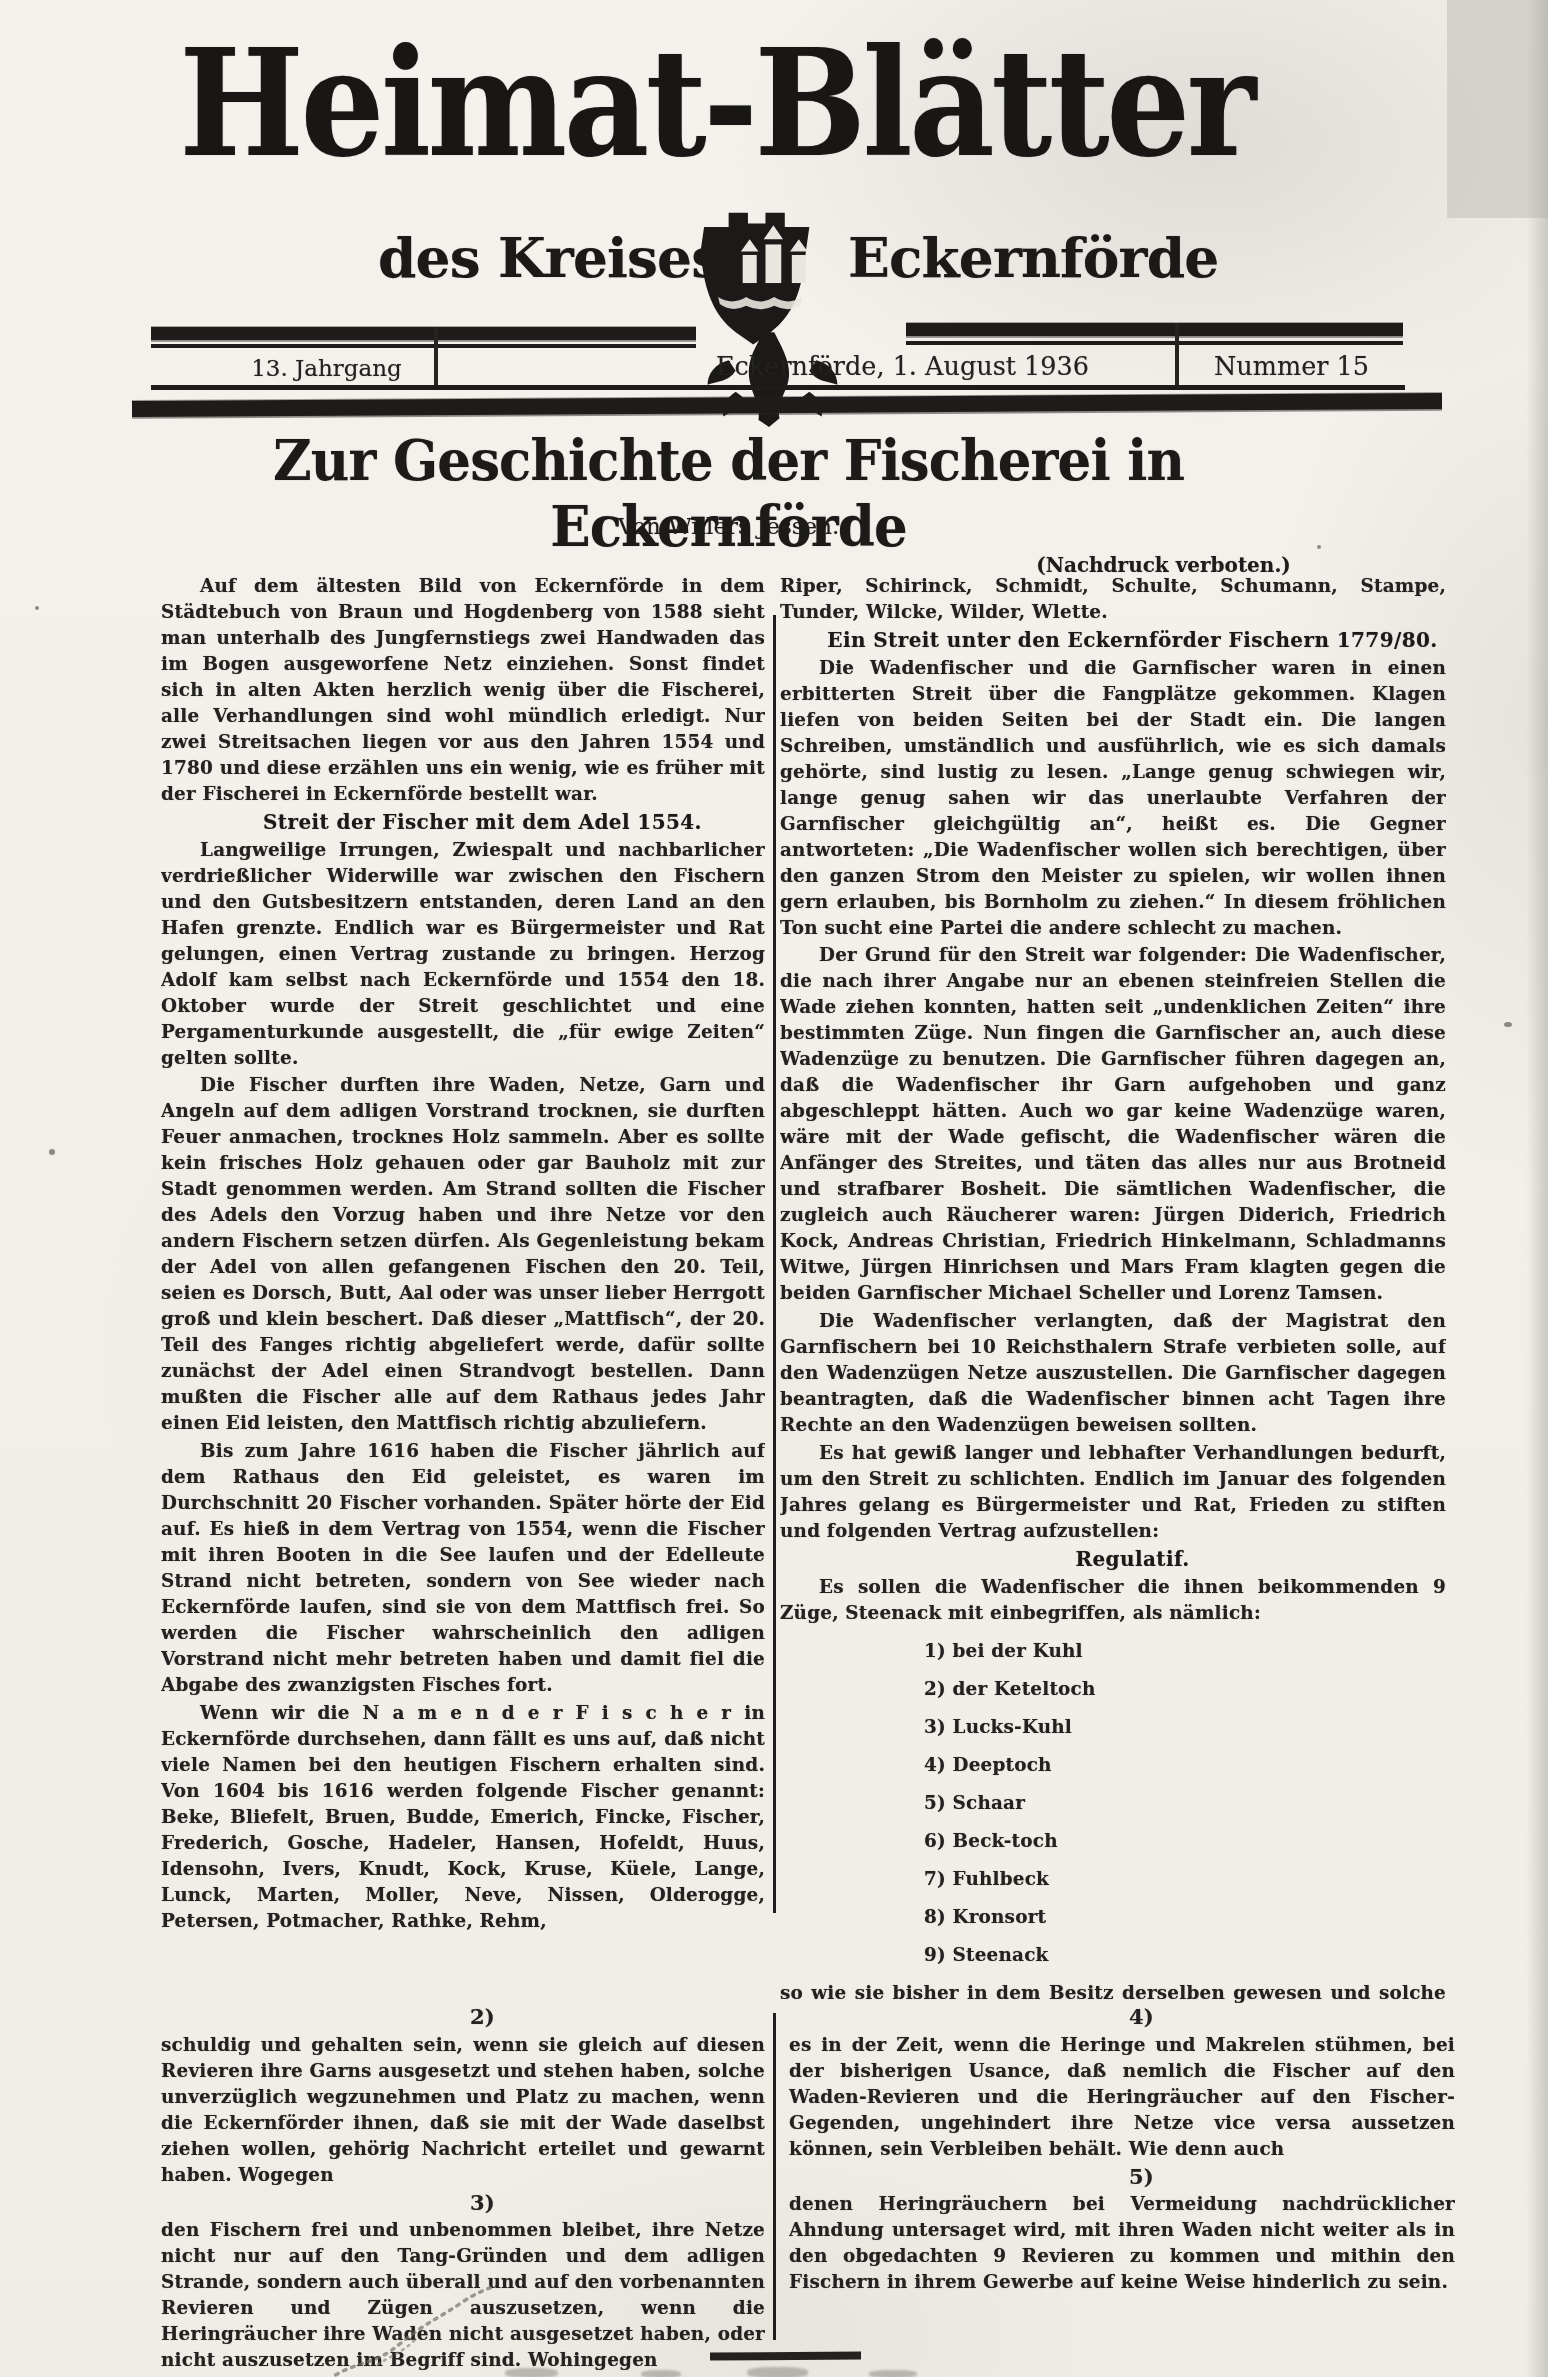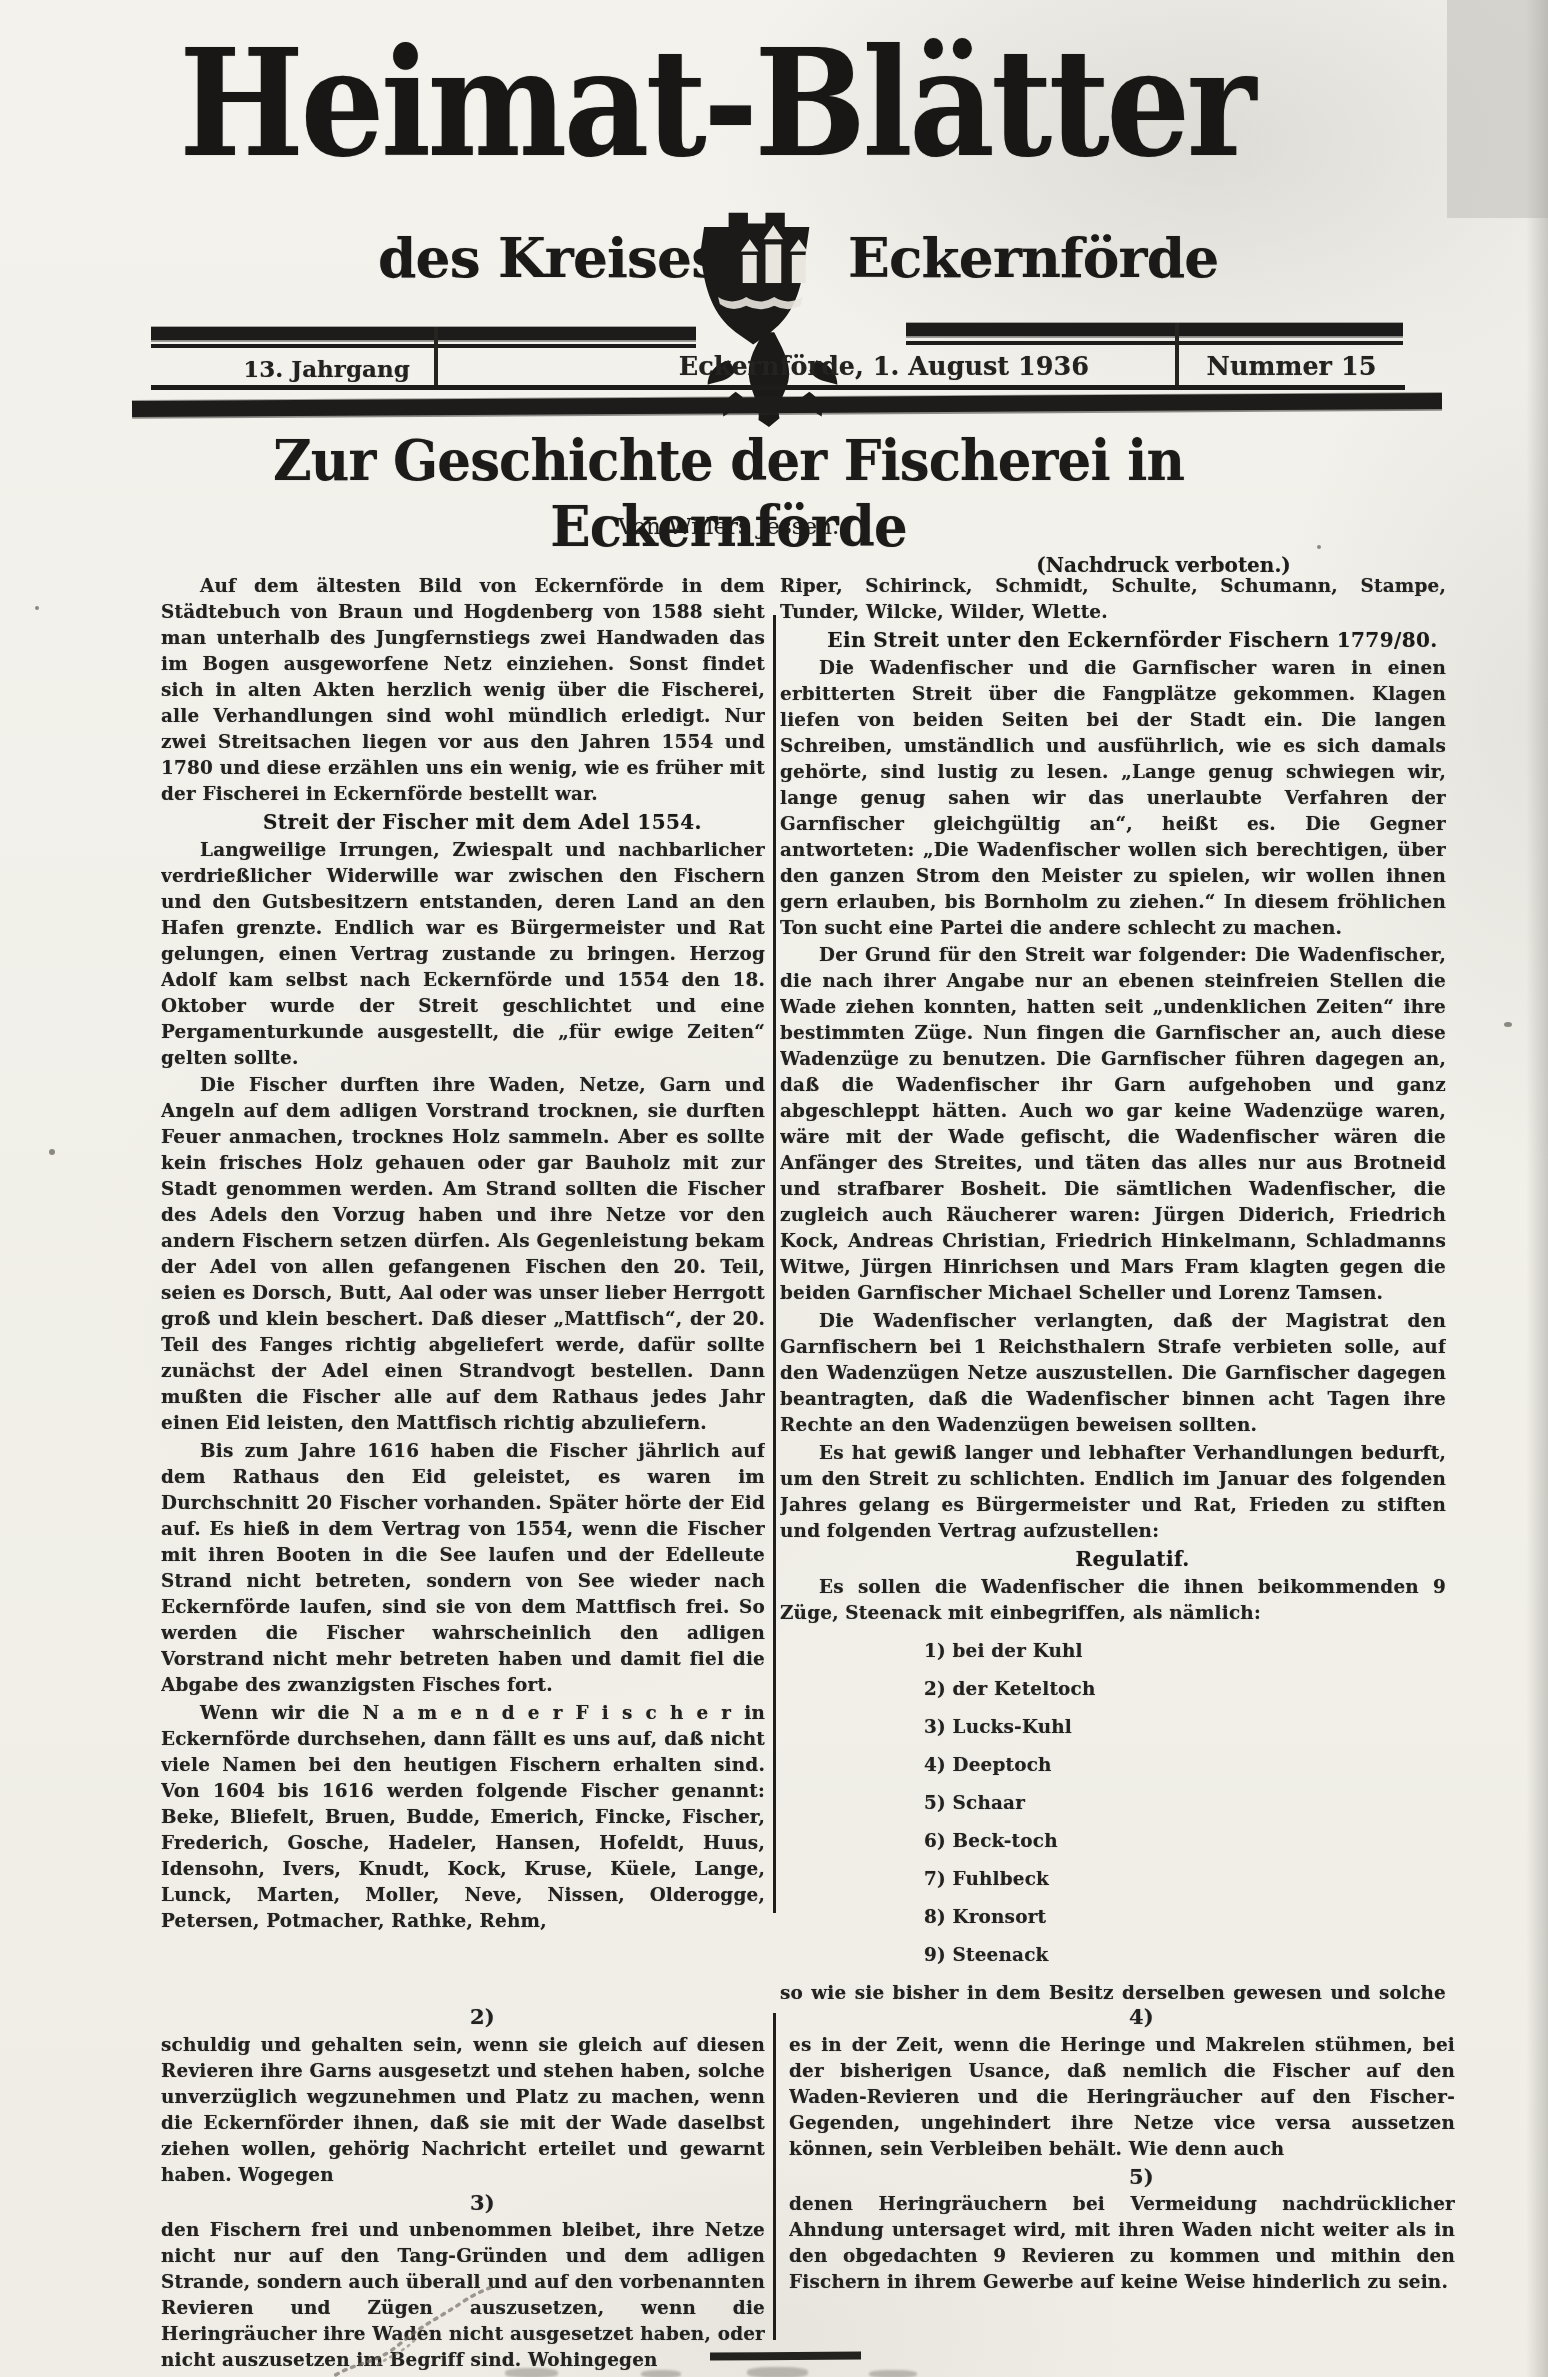--- a/index.html
+++ b/index.html
@@ -17,21 +17,21 @@
   .abs{position:absolute;}
   .ink{text-shadow:0 0 0.9px rgba(25,24,22,.45);}
   
   .masthead{left:97px;top:30px;width:1238px;text-align:center;
     font-size:132px;font-weight:bold;letter-spacing:-3.5px;line-height:1;
     transform:scaleY(1.12);transform-origin:top center;color:#181715;}
   .subtitle{font-size:55px;font-weight:bold;letter-spacing:-0.9px;color:#1b1a18;line-height:1;}
   
   .bar{background:#1d1c1a;}
   .rough{box-shadow:0 1.8px 0 rgba(40,38,35,.5), 0 -0.9px 0 rgba(40,38,35,.4);}
-  .infotext{font-weight:bold;font-size:24px;color:#242220;}
+  .infotext{font-weight:normal;font-size:24px;color:#242220;}
   
   .arttitle{left:105px;top:427px;width:1247px;text-align:center;
     font-size:53px;font-weight:bold;letter-spacing:-0.9px;color:#1c1b19;
     transform:scaleY(1.06);transform-origin:top center;}
   .byline{left:105px;top:513px;width:1247px;text-align:center;font-size:23px;font-weight:normal;}
   .notice{left:1036px;top:553px;width:255px;text-align:center;font-size:20px;font-weight:bold;}
   
   .col{font-size:18.4px;line-height:26px;text-align:justify;font-weight:bold;
        letter-spacing:0.2px;color:#232220;overflow:hidden;}
   .col p{margin:0 0 1.8px 0;text-indent:39px;}
@@ -112,21 +112,21 @@
     <p>Die Fischer durften ihre Waden, Netze, Garn und Angeln auf dem adligen Vorstrand trocknen, sie durften Feuer anmachen, trocknes Holz sammeln. Aber es sollte kein frisches Holz gehauen oder gar Bauholz mit zur Stadt genommen werden. Am Strand sollten die Fischer des Adels den Vorzug haben und ihre Netze vor den andern Fischern setzen dürfen. Als Gegenleistung bekam der Adel von allen gefangenen Fischen den 20. Teil, seien es Dorsch, Butt, Aal oder was unser lieber Herrgott groß und klein beschert. Daß dieser „Mattfisch“, der 20. Teil des Fanges richtig abgeliefert werde, dafür sollte zunächst der Adel einen Strandvogt bestellen. Dann mußten die Fischer alle auf dem Rathaus jedes Jahr einen Eid leisten, den Mattfisch richtig abzuliefern.</p>
     <p>Bis zum Jahre 1616 haben die Fischer jährlich auf dem Rathaus den Eid geleistet, es waren im Durchschnitt 20 Fischer vorhanden. Später hörte der Eid auf. Es hieß in dem Vertrag von 1554, wenn die Fischer mit ihren Booten in die See laufen und der Edelleute Strand nicht betreten, sondern von See wieder nach Eckernförde laufen, sind sie von dem Mattfisch frei. So werden die Fischer wahrscheinlich den adligen Vorstrand nicht mehr betreten haben und damit fiel die Abgabe des zwanzigsten Fisches fort.</p>
     <p>Wenn wir die N a m e n   d e r   F i s c h e r   in Eckernförde durchsehen, dann fällt es uns auf, daß nicht viele Namen bei den heutigen Fischern erhalten sind. Von 1604 bis 1616 werden folgende Fischer genannt: Beke, Bliefelt, Bruen, Budde, Emerich, Fincke, Fischer, Frederich, Gosche, Hadeler, Hansen, Hofeldt, Huus, Idensohn, Ivers, Knudt, Kock, Kruse, Küele, Lange, Lunck, Marten, Moller, Neve, Nissen, Olderogge, Petersen, Potmacher, Rathke, Rehm,</p>
   </div>
 
   <div class="abs col ink" style="left:780px;top:573px;width:666px;height:1430px;">
     <p class="noindent">Riper, Schirinck, Schmidt, Schulte, Schumann, Stampe, Tunder, Wilcke, Wilder, Wlette.</p>
     <p class="colhead">Ein Streit unter den Eckernförder Fischern 1779/80.</p>
     <p>Die Wadenfischer und die Garnfischer waren in einen erbitterten Streit über die Fangplätze gekommen. Klagen liefen von beiden Seiten bei der Stadt ein. Die langen Schreiben, umständlich und ausführlich, wie es sich damals gehörte, sind lustig zu lesen. „Lange genug schwiegen wir, lange genug sahen wir das unerlaubte Verfahren der Garnfischer gleichgültig an“, heißt es. Die Gegner antworteten: „Die Wadenfischer wollen sich berechtigen, über den ganzen Strom den Meister zu spielen, wir wollen ihnen gern erlauben, bis Bornholm zu ziehen.“ In diesem fröhlichen Ton sucht eine Partei die andere schlecht zu machen.</p>
     <p>Der Grund für den Streit war folgender: Die Wadenfischer, die nach ihrer Angabe nur an ebenen steinfreien Stellen die Wade ziehen konnten, hatten seit „undenklichen Zeiten“ ihre bestimmten Züge. Nun fingen die Garnfischer an, auch diese Wadenzüge zu benutzen. Die Garnfischer führen dagegen an, daß die Wadenfischer ihr Garn aufgehoben und ganz abgeschleppt hätten. Auch wo gar keine Wadenzüge waren, wäre mit der Wade gefischt, die Wadenfischer wären die Anfänger des Streites, und täten das alles nur aus Brotneid und strafbarer Bosheit. Die sämtlichen Wadenfischer, die zugleich auch Räucherer waren: Jürgen Diderich, Friedrich Kock, Andreas Christian, Friedrich Hinkelmann, Schladmanns Witwe, Jürgen Hinrichsen und Mars Fram klagten gegen die beiden Garnfischer Michael Scheller und Lorenz Tamsen.</p>
-    <p>Die Wadenfischer verlangten, daß der Magistrat den Garnfischern bei 1 Reichsthalern Strafe verbieten solle, auf den Wadenzügen Netze auszustellen. Die Garnfischer dagegen beantragten, daß die Wadenfischer binnen acht Tagen ihre Rechte an den Wadenzügen beweisen sollten.</p>
+    <p>Die Wadenfischer verlangten, daß der Magistrat den Garnfischern bei 10 Reichsthalern Strafe verbieten solle, auf den Wadenzügen Netze auszustellen. Die Garnfischer dagegen beantragten, daß die Wadenfischer binnen acht Tagen ihre Rechte an den Wadenzügen beweisen sollten.</p>
     <p>Es hat gewiß langer und lebhafter Verhandlungen bedurft, um den Streit zu schlichten. Endlich im Januar des folgenden Jahres gelang es Bürgermeister und Rat, Frieden zu stiften und folgenden Vertrag aufzustellen:</p>
     <p class="colhead">Regulatif.</p>
     <p>Es sollen die Wadenfischer die ihnen beikommenden 9 Züge, Steenack mit einbegriffen, als nämlich:</p>
     <ul class="zuege">
       <li>1) bei der Kuhl</li>
       <li>2) der Keteltoch</li>
       <li>3) Lucks-Kuhl</li>
       <li>4) Deeptoch</li>
       <li>5) Schaar</li>
       <li>6) Beck-toch</li>

